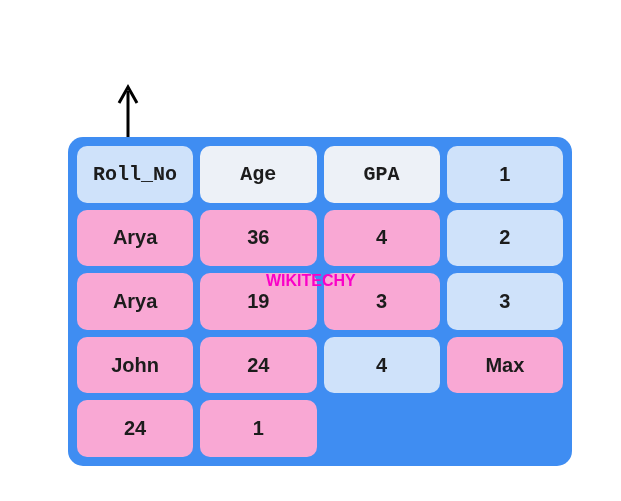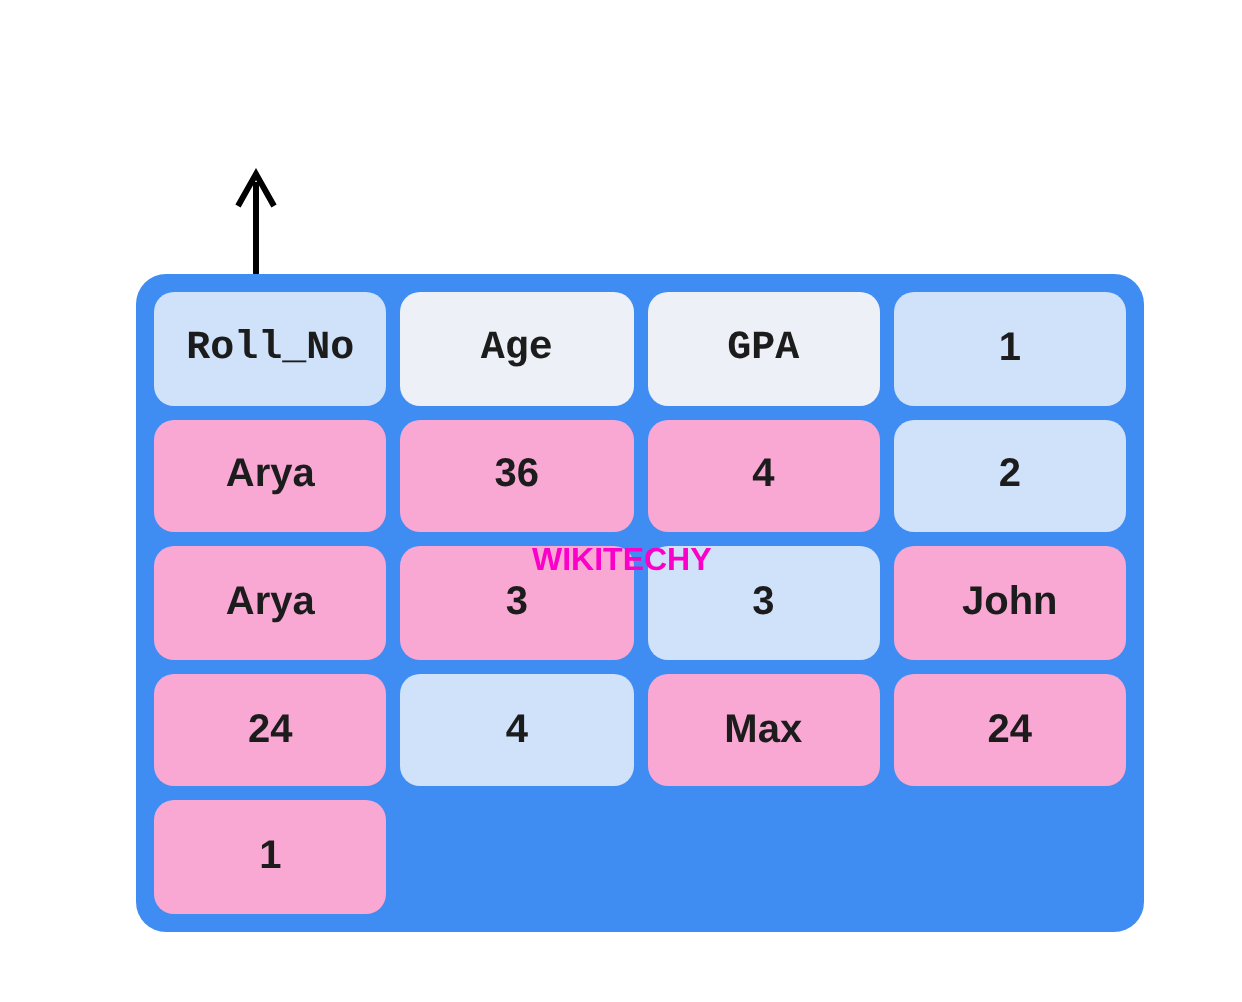--- a/index.html
+++ b/index.html
@@ -99,20 +99,21 @@
     <div class="cell head">Age</div>
     <div class="cell head">GPA</div>
 
     <div class="cell key-col">1</div>
     <div class="cell">Arya</div>
     <div class="cell">36</div>
     <div class="cell">4</div>
 
     <div class="cell key-col">2</div>
     <div class="cell">Arya</div>
+    <div class="cell">19</div>
     <div class="cell">3</div>
 
     <div class="cell key-col">3</div>
     <div class="cell">John</div>
     <div class="cell">24</div>
 
     <div class="cell key-col">4</div>
     <div class="cell">Max</div>
     <div class="cell">24</div>
     <div class="cell">1</div>

